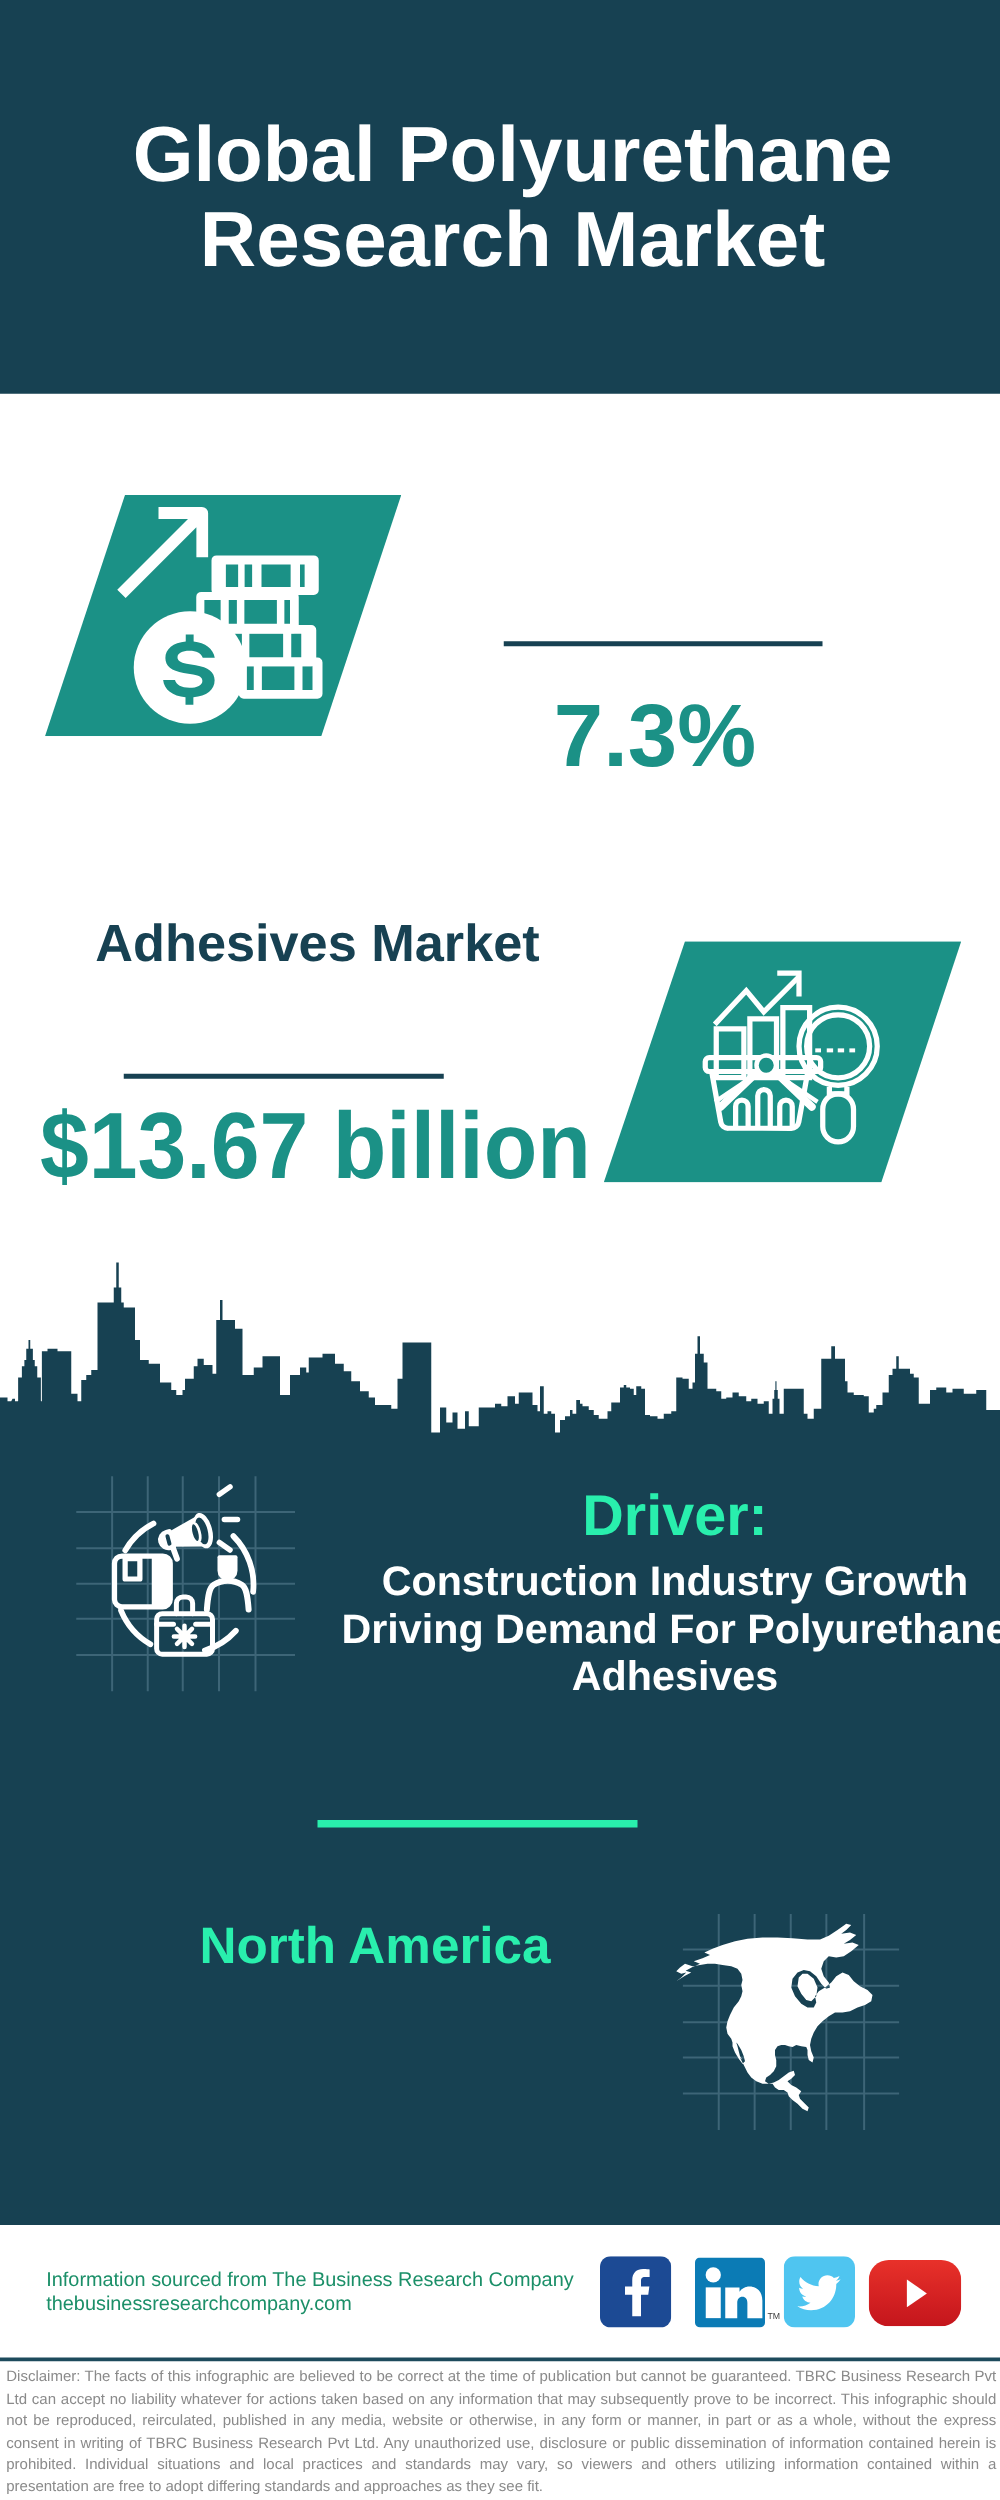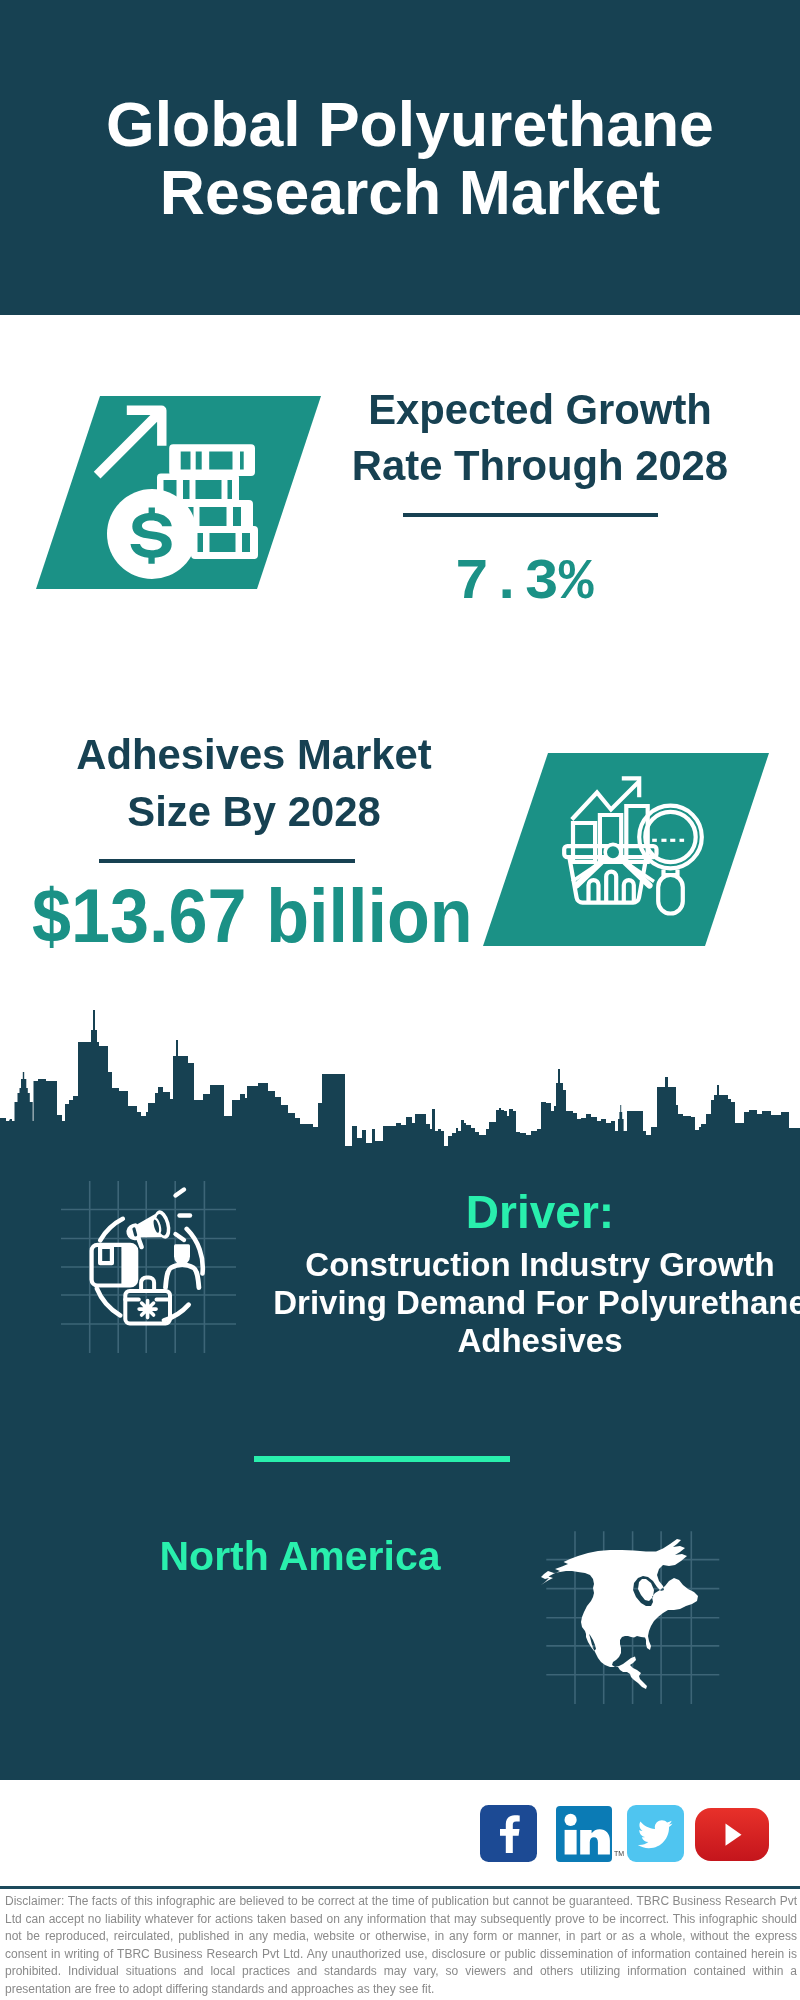--- a/index.html
+++ b/index.html
@@ -17,21 +17,21 @@
   #par1{left:36px;top:396px;width:285px;height:193px;
         clip-path:polygon(64px 0, 285px 0, 221px 193px, 0 193px);}
   #par2{left:483px;top:753px;width:286px;height:193px;
         clip-path:polygon(65px 0, 286px 0, 222px 193px, 0 193px);}
   .icon-wrap{position:absolute;}
   .stat-head{position:absolute;color:#174152;font-weight:bold;text-align:center;
      font-size:41.8px;line-height:56.5px;}
   .rule{position:absolute;height:4px;background:#174152;}
   .bignum{position:absolute;color:#1b9186;font-weight:bold;line-height:1;
           white-space:nowrap;}
-  #stat1val{font-size:58px;font-family:Liberation Mono, monospace;}
+  #stat1val{font-size:71px;}
   #stat2val{font-size:75.3px;transform:scaleX(0.932);transform-origin:left center;}
 
   
   .darkbody{position:absolute;left:0;top:1152px;width:800px;height:628px;background:#174152;}
   .skyline{position:absolute;left:0;top:1000px;width:800px;height:153px;display:block;}
 
   .driver-label{position:absolute;color:#29efad;font-weight:bold;font-size:46px;line-height:40px;text-align:center;}
   .driver-text{position:absolute;color:#ffffff;font-weight:bold;font-size:33px;line-height:38px;text-align:center;}
 
   .greenbar{position:absolute;left:254px;top:1456px;width:256px;height:6px;background:#29efad;}
@@ -75,21 +75,20 @@
       <path d="M71 78.5 h74 a4 4 0 0 1 4 4 v25 a4 4 0 0 1 -4 4 h-74 a4 4 0 0 1 -4 -4 v-25 a4 4 0 0 1 4 -4 Z
                M73.5 85 h13 v19 h-13 Z M93 85 h6.5 v19 h-6.5 Z M105.5 85 h26 v19 h-26 Z M137.5 85 h4.5 v19 h-4.5 Z" fill-rule="evenodd"></path>
 
       <path d="M83.2 49.3 h77.8 a4 4 0 0 1 4 4 v23.7 a4 4 0 0 1 -4 4 h-77.8 a4 4 0 0 1 -4 -4 v-23.7 a4 4 0 0 1 4 -4 Z
                M90.7 56.5 h9.8 v18 h-9.8 Z M105.7 56.5 h6 v18 h-6 Z M119.2 56.5 h23.3 v18 h-23.3 Z M150 56.5 h3.7 v18 h-3.7 Z" fill-rule="evenodd"></path>
 
       <circle cx="62" cy="139" r="45"></circle>
       <path d="M58.6 112.5 h6.3 v5.6 c9.3 0.9 15.8 5.8 16.9 13.1 h-9.6 c-1.2 -3.5 -5.1 -5.6 -10.6 -5.6 c-5.8 0 -9.6 2 -9.6 5.2 c0 2.7 2.3 4.3 7.2 5.1 l7.4 1.2 c10.1 1.6 15.1 5.6 15.1 12.1 c0 7.6 -6.4 12.8 -17 13.6 v5.9 h-6.3 v-5.9 c-10.4 -0.9 -17.1 -6.1 -17.9 -13.8 h9.5 c1 3.8 5.2 6.2 11.5 6.2 c6.3 0 10.4 -2.2 10.4 -5.5 c0 -2.7 -2.2 -4.3 -7.4 -5.1 l-7.6 -1.3 c-9.8 -1.6 -14.6 -5.5 -14.6 -11.9 c0 -7.3 6.2 -12.4 16.3 -13.3 Z" fill="#1b9186"></path>
     </g>
   </svg>
-  <div class="stat-head" id="stat1head" style="left:340px;top:381.5px;width:400px;"><span>Expected Growth</span><br><span>Rate Through 2028</span></div>
   <div class="rule" style="left:403px;top:513px;width:255px;"></div>
   <div class="bignum" id="stat1val" style="left:324px;top:554px;width:400px;text-align:center;">7.3%</div>
 
   <div class="par" id="par2"></div>
   <svg class="icon-wrap" id="icon2" width="160" height="165" viewBox="0 0 160 165" style="left:560px;top:760px;">
     <g fill="none" stroke="#ffffff" stroke-width="4.2" stroke-linecap="butt" stroke-linejoin="miter">
 
       <polyline points="11.8,59.5 37,32.5 51,49.5 79.5,21"></polyline>
       <polyline points="61.8,18.4 79.2,18.4 79.2,37.2"></polyline>
 
@@ -122,21 +121,21 @@
       <path d="M103.5 109.5 v5.5 h14 v-5.5"></path>
       <rect x="98.2" y="115" width="24.6" height="38.5" rx="12.3"></rect>
     </g>
     <g fill="#ffffff" stroke="none">
       <rect x="92.2" y="78.7" width="4.6" height="3.2"></rect>
       <rect x="101.4" y="78.7" width="5.1" height="3.2"></rect>
       <rect x="110.2" y="78.7" width="5.1" height="3.2"></rect>
       <rect x="119.5" y="78.7" width="4.6" height="3.2"></rect>
     </g>
   </svg>
-  <div class="stat-head" id="stat2head" style="left:54px;top:727px;width:400px;"><span>Adhesives Market</span><br><span>Size By 2028</span></div>
+  <div class="stat-head" id="stat2head" style="left:54px;top:727px;width:400px;"><span>Adhesives Market</span><br></div>
   <div class="rule" style="left:99px;top:859px;width:256px;"></div>
   <div class="bignum" id="stat2val" style="left:32px;top:879px;width:400px;text-align:center;">$13.67 billion</div>
 
   <svg class="skyline" width="800" height="153" viewBox="0 1000 800 153" preserveAspectRatio="none">
     <path d="M0,1153 L0,1118 L6,1118 L6,1121 L9,1121 L10,1119 L12,1119 L12,1121 L14.5,1121 L14.5,1102 L17.5,1102 L17.5,1093 L19.5,1093 L19.5,1088 L21,1088 L21,1079 L22.8,1079 L22.8,1072 L24.2,1072 L24.2,1079 L26.3,1079 L26.3,1088 L27.8,1088 L27.8,1093 L29.8,1093 L29.8,1102 L32.7,1102 L32.7,1121 L33.5,1121 L33.5,1081 L38,1081 L38,1079 L46,1079 L46,1081 L57,1081 L57,1115 L62,1115 L62,1121 L65,1121 L65,1104 L69,1104 L69,1100 L73,1100 L73,1096 L78,1096 L78,1042 L91,1042 L91,1030 L93,1030 L93,1010 L95,1010 L95,1030 L97,1030 L97,1042 L99,1042 L99,1046 L108,1046 L108,1072 L112,1072 L112,1088 L119,1088 L119,1091 L128,1091 L128,1106 L137,1106 L137,1112 L141,1112 L141,1116 L146,1116 L146,1112 L148,1112 L148,1103 L155,1103 L155,1093 L158,1093 L158,1087 L163,1087 L163,1092 L170,1092 L170,1099 L173,1099 L173,1056 L176,1056 L176,1040 L178,1040 L178,1056 L188,1056 L188,1063 L194,1063 L194,1100 L203,1100 L203,1094 L210,1094 L210,1085 L224,1085 L224,1116 L232,1116 L232,1100 L240,1100 L240,1094 L245,1094 L245,1098 L247,1098 L247,1086 L258,1086 L258,1083 L268,1083 L268,1091 L275,1091 L275,1097 L281,1097 L281,1105 L288,1105 L288,1113 L295,1113 L295,1118 L300,1118 L300,1124 L313,1124 L313,1127 L318,1127 L318,1103 L322,1103 L322,1074 L345,1074 L345,1146 L352,1146 L352,1126 L357,1126 L357,1138 L362,1138 L362,1130 L366,1130 L366,1143 L372,1143 L372,1129 L375,1129 L375,1141 L383,1141 L383,1126 L396,1126 L396,1123 L401,1123 L401,1125 L406,1125 L406,1117 L412,1117 L412,1123 L415,1123 L415,1114 L426,1114 L426,1124 L430,1124 L430,1129 L432,1129 L432,1109 L435,1109 L435,1131 L438,1131 L438,1129 L441,1129 L441,1131 L444,1131 L444,1146 L448,1146 L448,1136 L452,1136 L452,1133 L456,1133 L456,1128 L458,1128 L458,1131 L461,1131 L461,1120 L464,1120 L464,1123 L466,1123 L466,1125 L471,1125 L471,1128 L475,1128 L475,1132 L479,1132 L479,1135 L486,1135 L486,1129 L489,1129 L489,1122 L496,1122 L496,1110 L499,1110 L499,1108 L501,1108 L501,1110 L504,1110 L504,1111 L507,1111 L507,1116 L509,1116 L509,1109 L513,1109 L513,1111 L516,1111 L516,1132 L520,1132 L520,1133 L526,1133 L526,1135 L531,1135 L531,1131 L537,1131 L537,1129 L541,1129 L541,1102 L546,1102 L546,1103 L551,1103 L551,1111 L554,1111 L554,1106 L556,1106 L556,1083 L558,1083 L558,1069 L560,1069 L560,1083 L563,1083 L563,1090 L566,1090 L566,1111 L573,1111 L573,1113 L577,1113 L577,1119 L581,1119 L581,1118 L586,1118 L586,1114 L591,1114 L591,1117 L597,1117 L597,1121 L601,1121 L601,1119 L606,1119 L606,1123 L611,1123 L611,1121 L615,1121 L615,1131 L618,1131 L618,1119 L619.4,1119 L619.4,1112 L620.3,1112 L620.3,1105 L621.2,1105 L621.2,1112 L622.2,1112 L622.2,1119 L623.6,1119 L623.6,1131 L627,1131 L627,1111 L643,1111 L643,1131 L646,1131 L646,1135 L651,1135 L651,1127 L657,1127 L657,1087 L665,1087 L665,1077 L668,1077 L668,1087 L676,1087 L676,1105 L678,1105 L678,1114 L683,1114 L683,1116 L691,1116 L691,1117 L695,1117 L695,1130 L699,1130 L699,1127 L701,1127 L701,1124 L706,1124 L706,1114 L711,1114 L711,1100 L714,1100 L714,1095 L717,1095 L717,1085 L719,1085 L719,1095 L728,1095 L728,1099 L731,1099 L731,1102 L735,1102 L735,1123 L744,1123 L744,1112 L749,1112 L749,1110 L757,1110 L757,1114 L762,1114 L762,1111 L771,1111 L771,1115 L781,1115 L781,1112 L789,1112 L789,1128 L800,1128 L800,1153 Z" fill="#174152"></path>
   </svg>
   <div class="darkbody"></div>
 
   <svg class="icon-wrap" id="icon3" width="200" height="200" viewBox="0 0 200 200" style="left:50px;top:1170px;">
     <g stroke="#3d6577" stroke-width="1.6">
@@ -206,20 +205,21 @@
   <svg class="icon-wrap" id="icon4" width="180" height="180" viewBox="0 0 180 180" style="left:540px;top:1525px;">
     <g stroke="#3d6577" stroke-width="1.6">
       <path d="M6.3 34.6 H179.3 M6.3 63.6 H179.3 M6.3 92.8 H179.3 M6.3 120.9 H179.3 M6.3 149.8 H179.3"></path>
       <path d="M35 6.2 V179 M63.7 6.2 V179 M92.6 6.2 V179 M121.1 6.2 V179 M151.3 6.2 V179"></path>
     </g>
     <path d="M1 60 L8 55.5 L13 53 L8.5 51.5 L14 48.5 L20 46 L15 44 L22 41.5 L28 39 L23.5 37 L30 34 L38 31 L48 28 L58 26 L70 25 L82 25 L94 25.5 L106 26.5 L116 26.5 L123 23.5 L130 19 L137 14 L141 15 L137 19 L133 22 L140 21 L145 23 L140 27 L135 30 L142 29 L147 31 L141 36 L135 40 L129 41 L123 40 L119 44 L117 50 L119 56 L123 61 L124 65 L121 66 L117 62 L113 56 L108 52 L103 51 L98 53 L94 58 L93 65 L96 72 L101 78 L106 81 L111 81 L113 77 L112 72 L115 68 L120 65 L125 61 L129 56 L134 53 L139 55 L143 60 L148 64 L154 67 L158 71 L157 76 L152 79 L146 81 L140 84 L134 85 L128 85 L123 88 L118 92 L114 96 L111 101 L109 106 L108 111 L109 116 L111 121 L110 125 L107 123 L106 119 L106 115 L105 112.5 L101 112 L97 111 L94 112.5 L91 112 L88 111 L85 111 L82 112 L80 115 L80 119 L81 123 L81 128 L79 132 L76 135 L73 137 L72 140 L75 142 L79 141 L83 139 L87 136 L91 133 L95 131.5 L96 135 L93 138 L90 140 L93 143 L97 145 L101 148 L99 151 L100 154 L104 158 L107 161 L106 164 L102 162 L98 158 L94 155 L91 152 L90 149 L87 147 L83 147 L80 145 L78 142 L74 142 L70 142 L65 140 L61 137 L58 133 L56 129 L54 125 L52 121 L54 123 L52 120 L51 116 L50 112 L49 109 L50 110 L53 115 L55 120 L56 124 L54 126 L51 122 L48 117 L46 112 L46 109 L45 106 L42 102 L41 97 L42 92 L44 87 L47 81 L51 76 L53 72 L54 68 L53 63 L54 59 L53 54 L50 50 L45 48 L38 47 L32 46 L26 46 L20 47 L14 48 L8 46 L4 49 L1 52 L5 54 L9 53 L5 57 Z M106 54 L111 58 L114 65 L113 72 L109 76 L105 75 L101 70 L98 64 L99 57 L102 54 Z" fill="#ffffff" fill-rule="evenodd"></path>
   </svg>
 
   <div class="region-name" style="left:60px;top:1536px;width:480px;">North America</div>
 
+  <div class="src-text" style="left:37px;top:1814.5px;"><span>Information sourced from The Business Research Company</span><br><span>thebusinessresearchcompany.com</span></div>
 
   <a class="social" id="sc-fb">
     <svg width="57" height="57" viewBox="0 0 57 57">
         <rect x="0" y="0" width="57" height="57" rx="8.5" fill="#1c4a94"></rect>
       <path d="M32.8 48 V30.8 h5.8 l0.9 -6.7 h-6.7 v-4.3 c0 -1.9 0.5 -3.3 3.3 -3.3 h3.6 V10.5 c-0.6 -0.1 -2.7 -0.3 -5.2 -0.3 -5.2 0 -8.7 3.1 -8.7 8.9 v5 h-5.8 v6.7 h5.8 V48 Z" fill="#ffffff"></path>
       </svg>
   </a>
   <a class="social" id="sc-li">
     <svg width="56" height="56" viewBox="0 0 56 56">
         <rect x="0" y="0" width="56" height="56" rx="4" fill="#0b7bb5"></rect>

